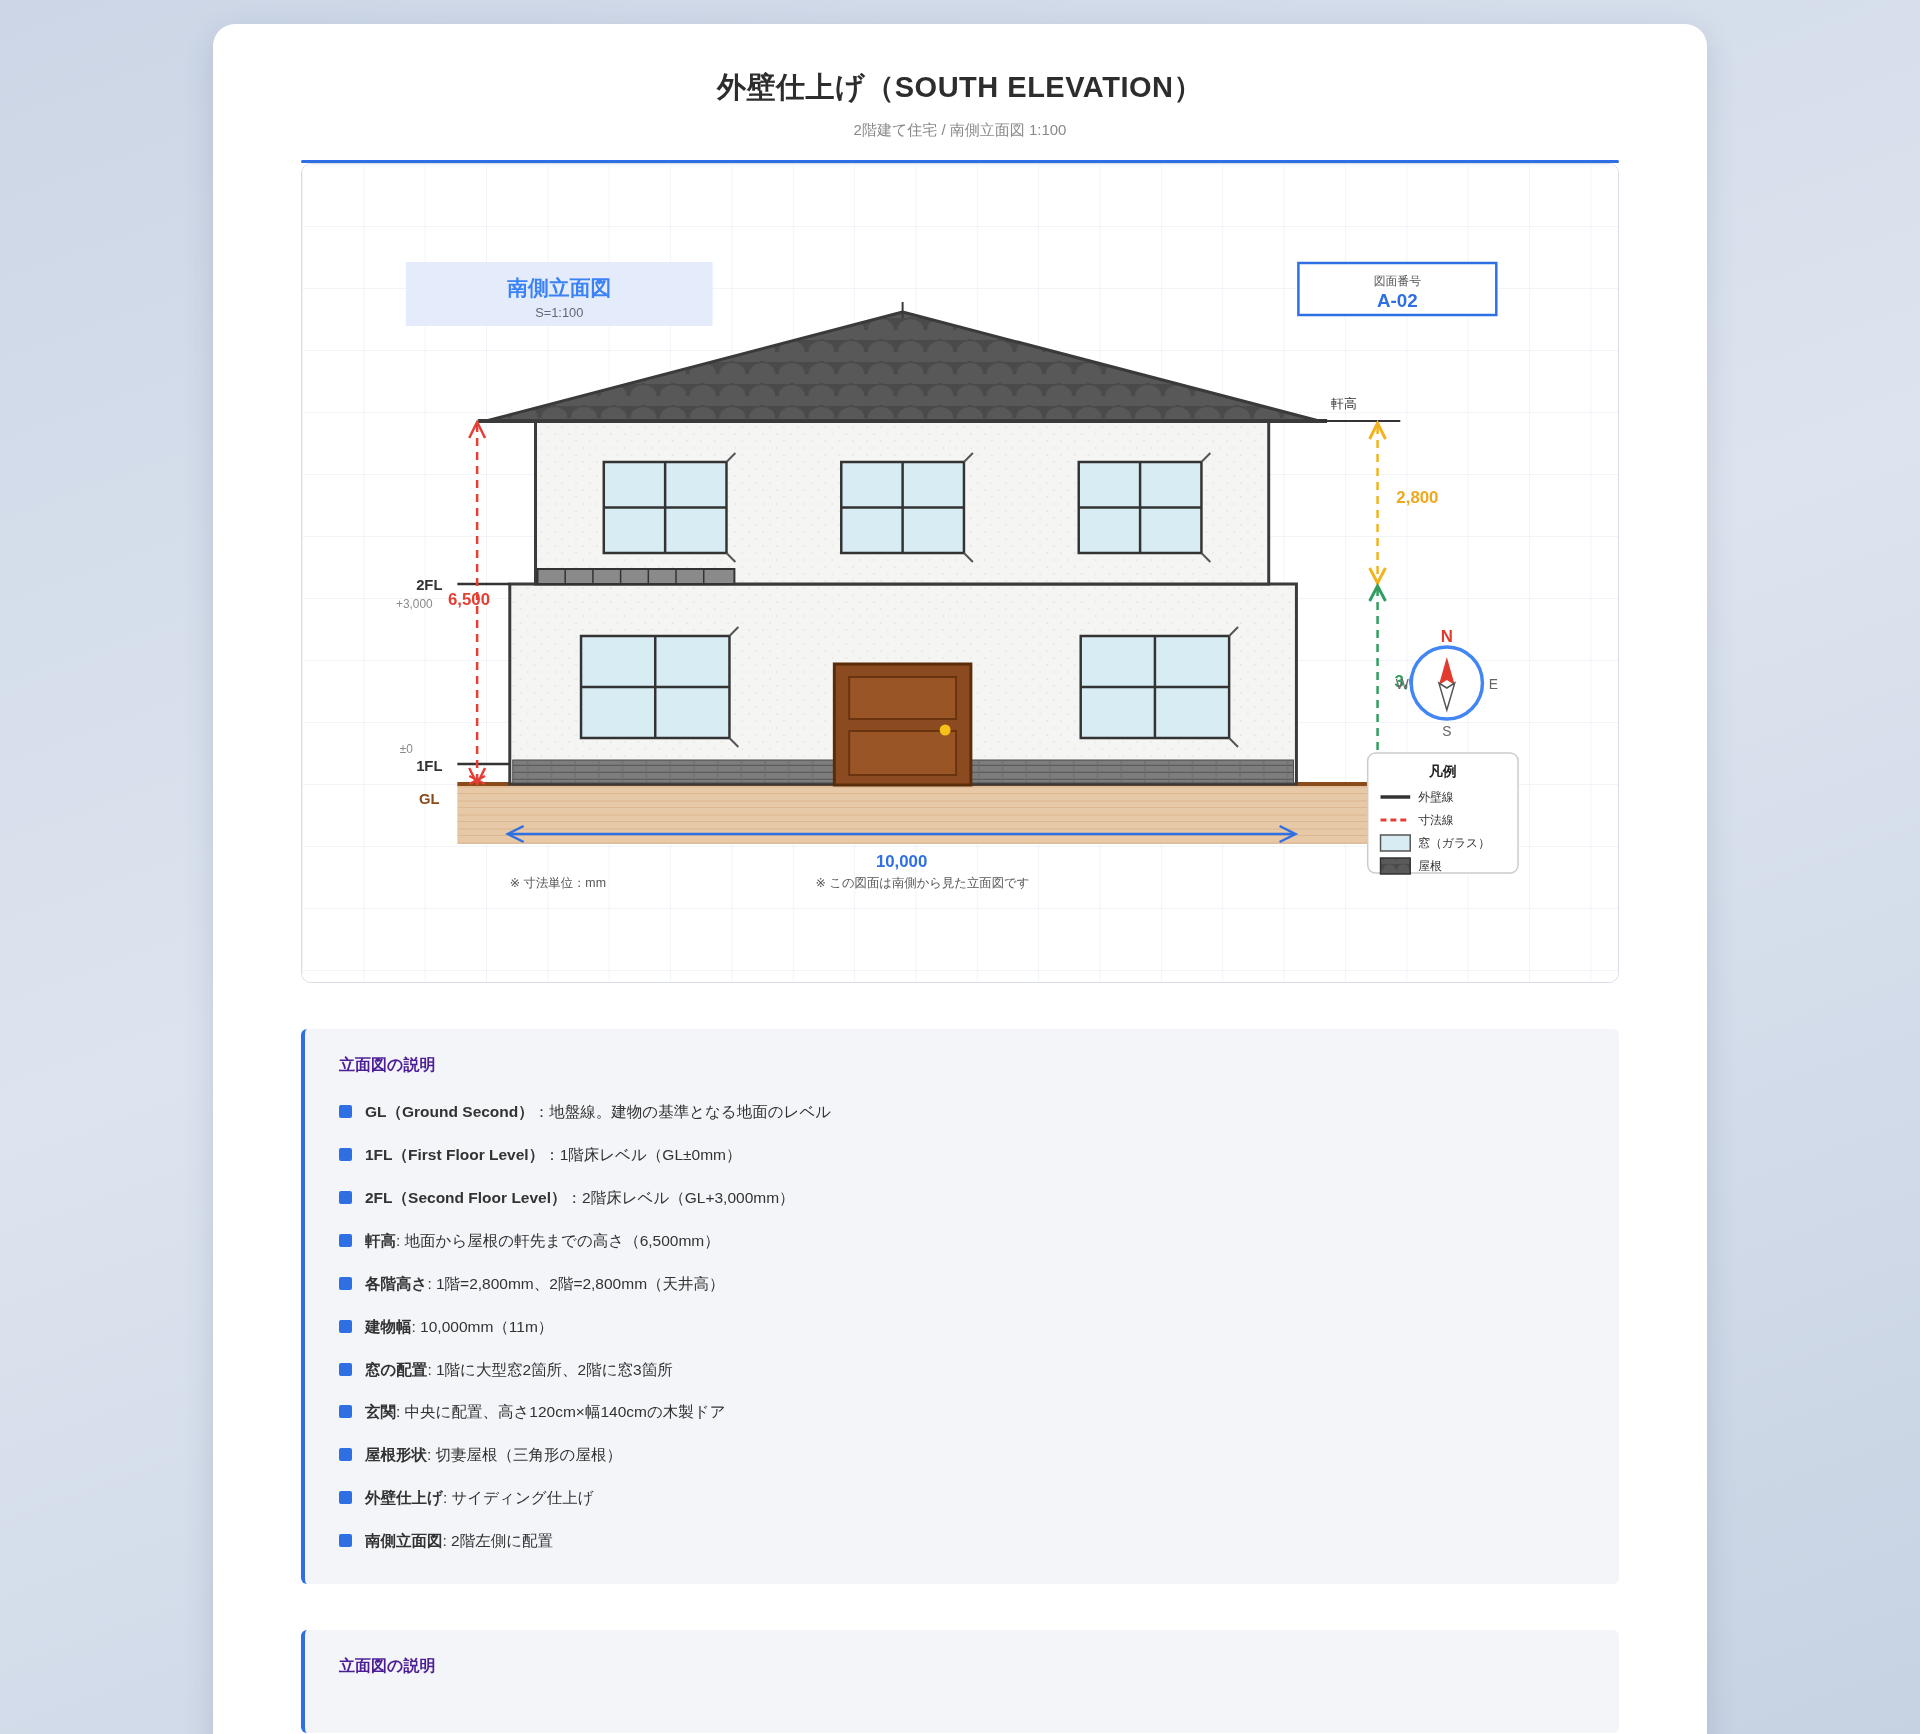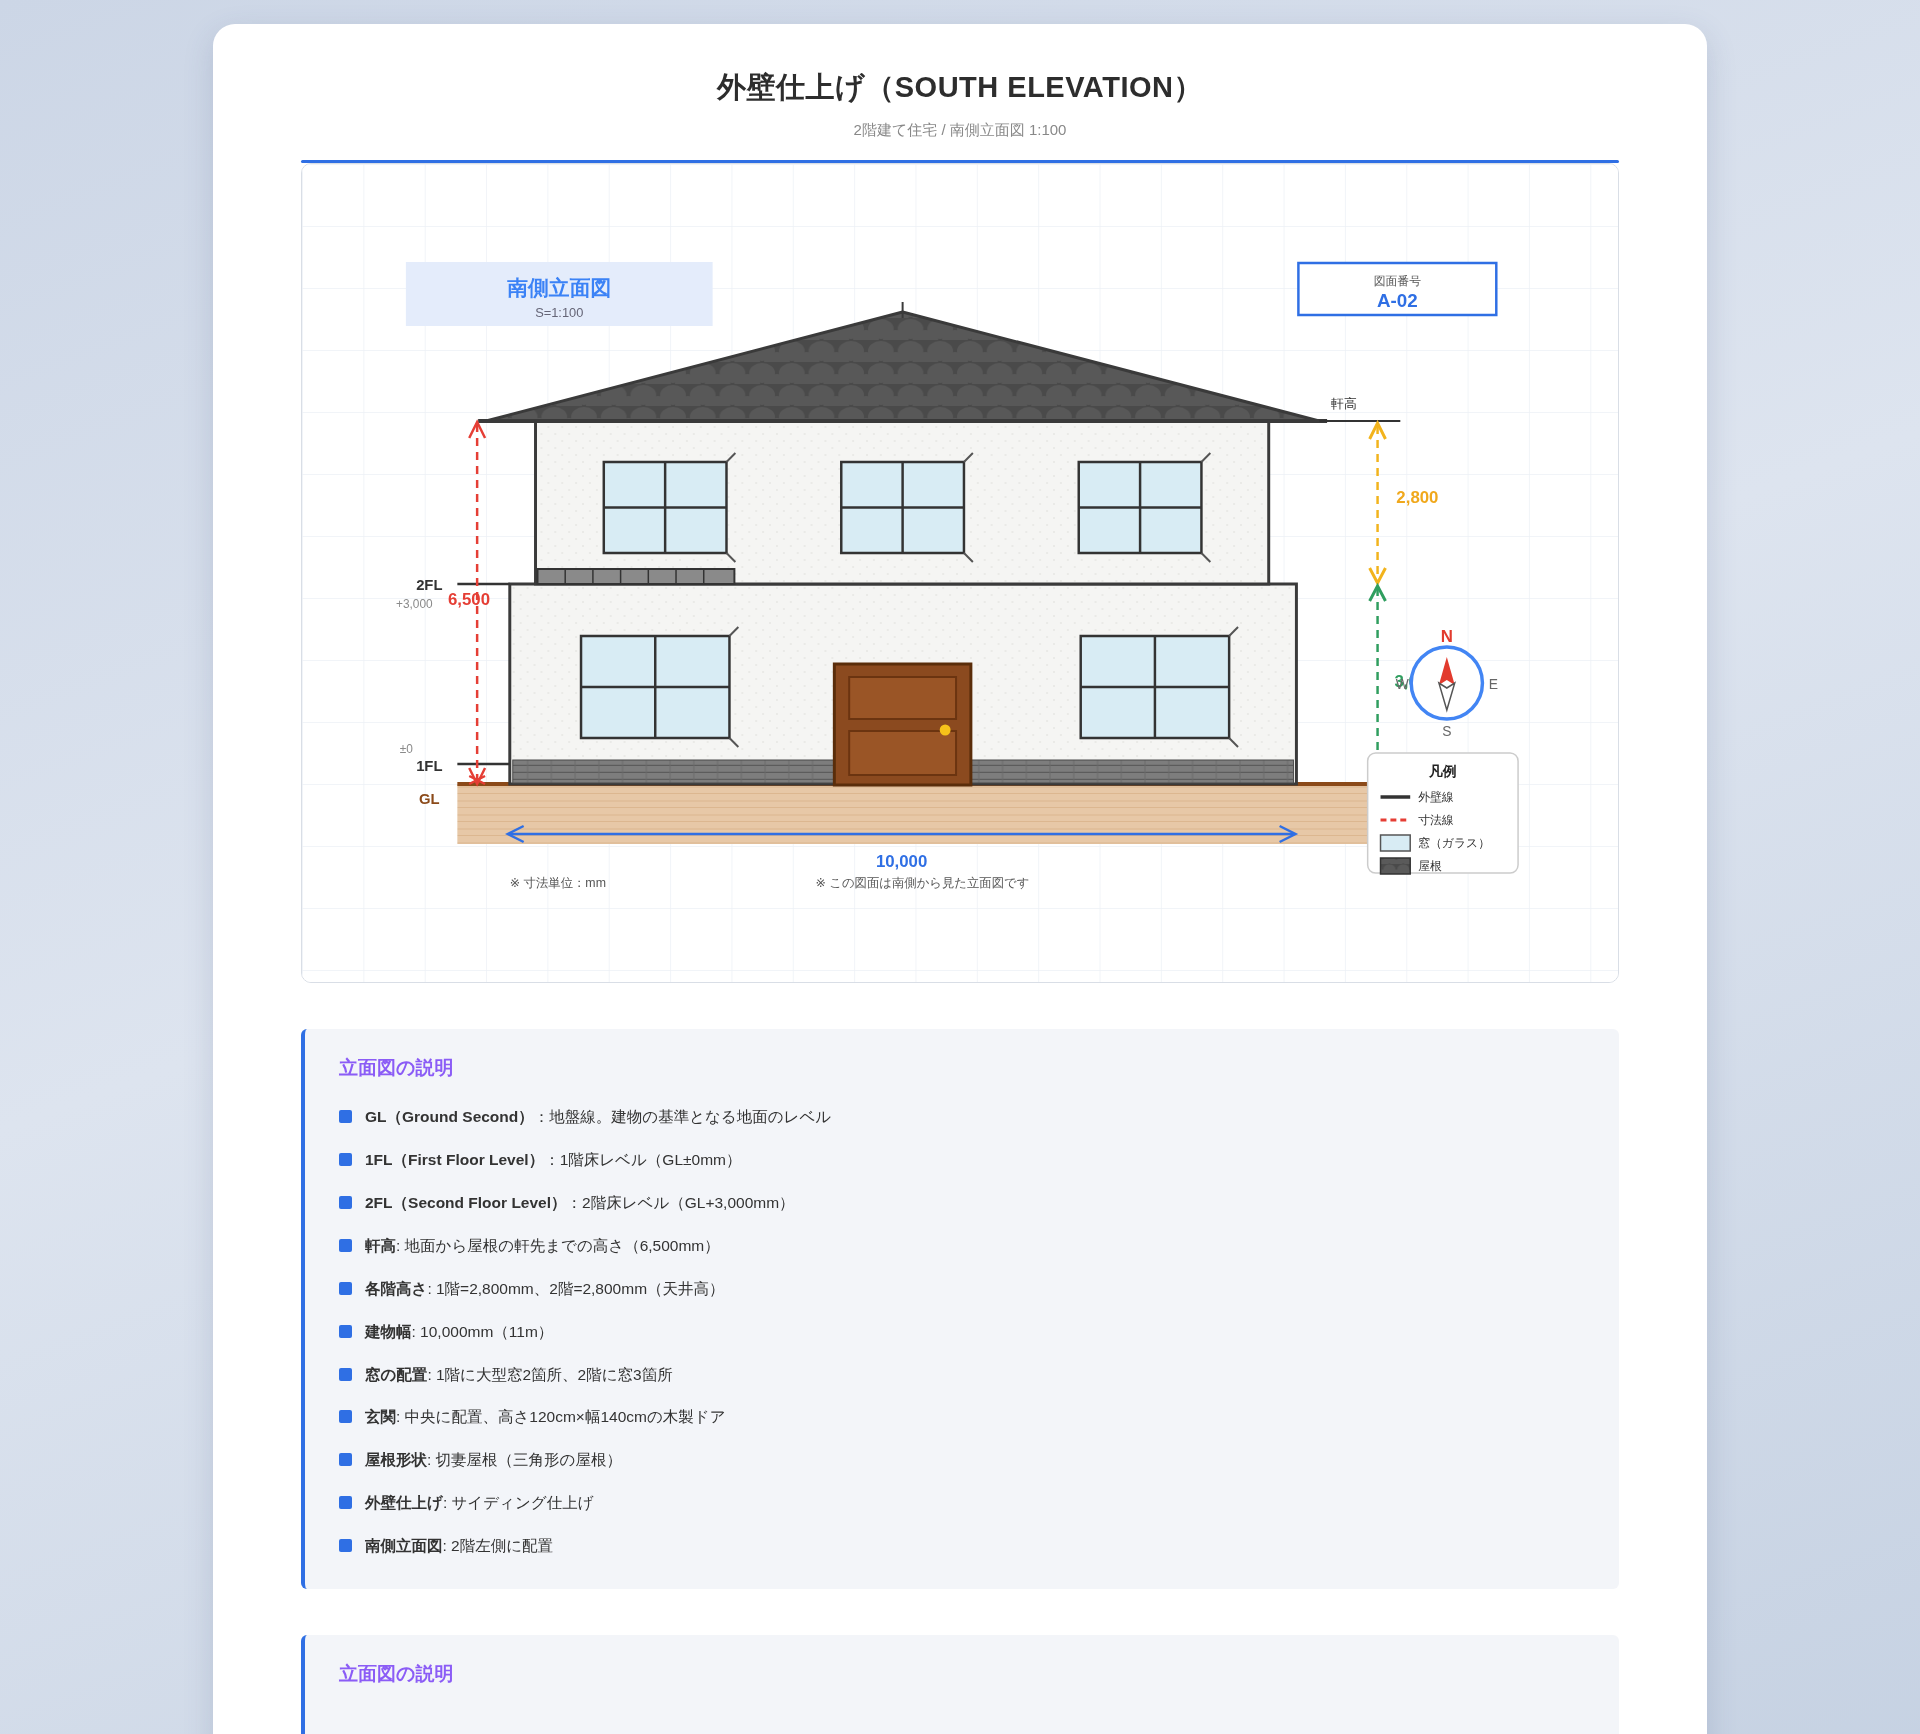--- a/index.html
+++ b/index.html
@@ -44,21 +44,21 @@
   .t-leg-title { font-size:14px; font-weight:bold; fill:#222; }
   .t-leg { font-size:12px; fill:#333; }
   .t-comp-n { font-size:17px; font-weight:bold; fill:#e23b2e; }
   .t-comp { font-size:14px; fill:#666; }
 
   .section {
     margin-top:46px; background:#f3f5f9;
     border-left:4px solid #2f6fe4; border-radius:6px;
     padding:26px 34px 30px 34px;
   }
-  .section h2 { font-size:19px; color:#8b5cf6; margin-bottom:26px; }
+  .section h2 { font-size:16px; color:#4c1d95; margin-bottom:26px; }
   .section ul { list-style:none; }
   .section li {
     font-size:15.5px; color:#333; margin-bottom:22px;
     display:flex; align-items:baseline; line-height:1.35;
   }
   .section li:last-child { margin-bottom:2px; }
   .bullet {
     flex:0 0 auto; width:13px; height:13px; background:#2f6fe4;
     border-radius:2px; margin-right:13px; position:relative; top:1px;
   }

